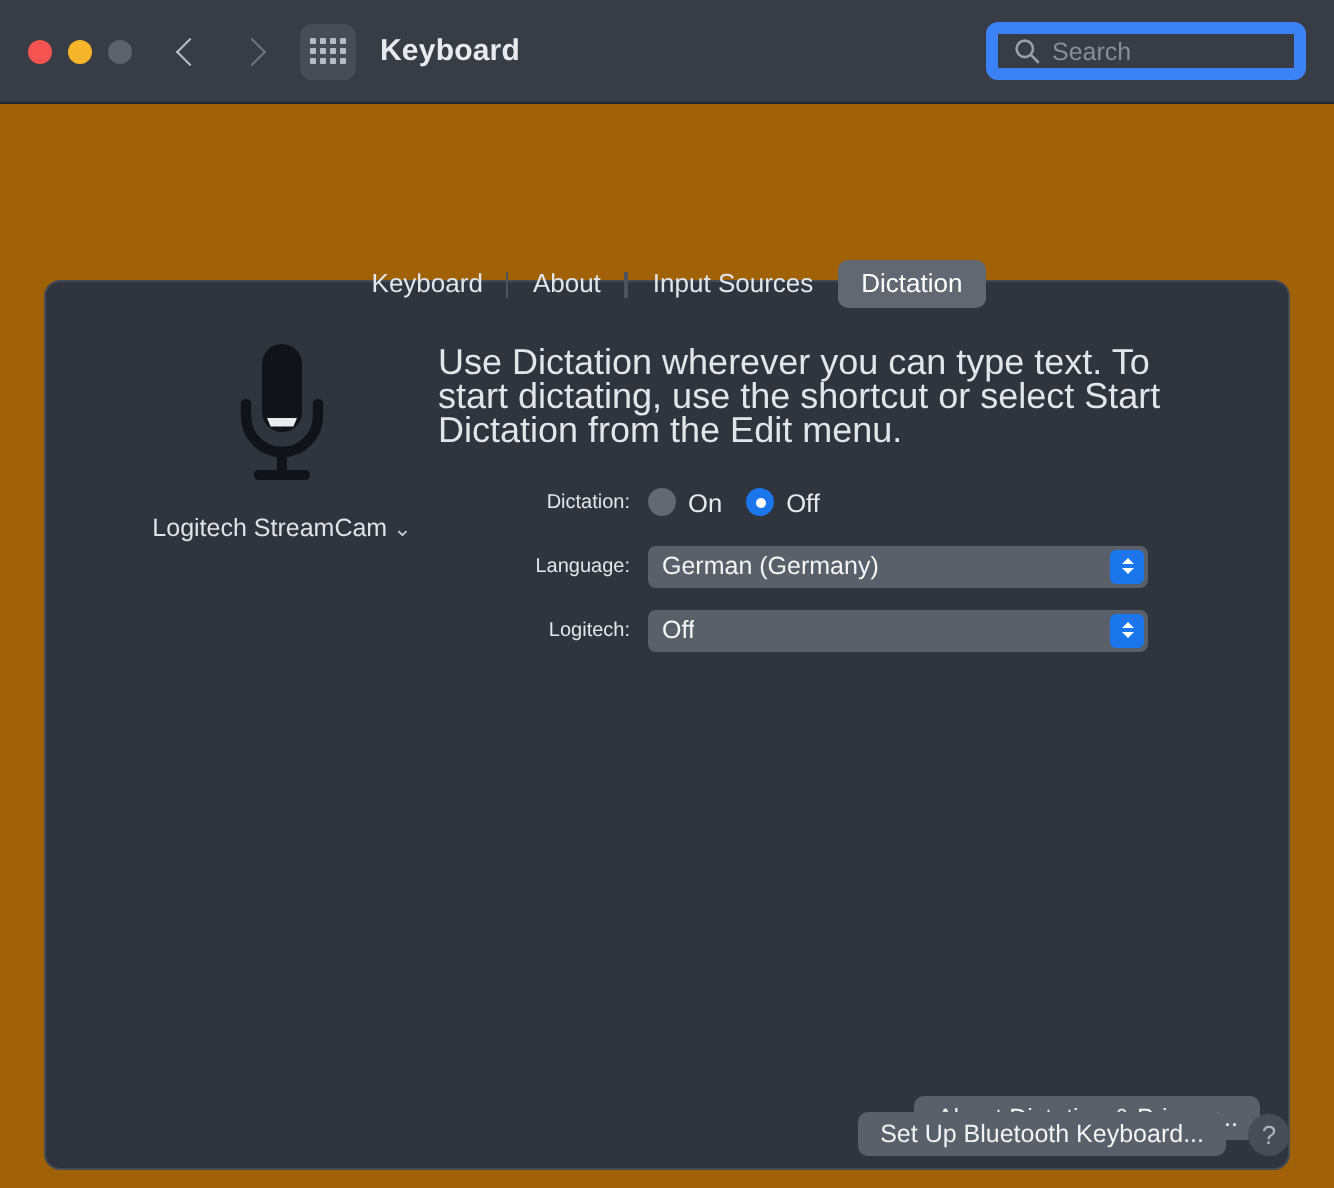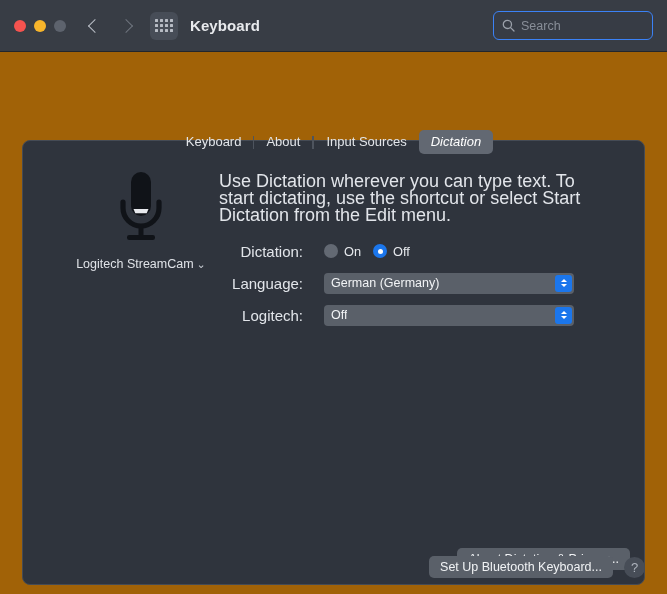--- a/index.html
+++ b/index.html
@@ -103,21 +103,21 @@
     color: #e8eaed;
     letter-spacing: 0.1px;
   }
 
   .searchbox {
     position: absolute;
     right: 14px;
     top: 11px;
     width: 160px;
     height: 29px;
-    border: 1px solid #3b82f6;
+    border: 6px solid #3b82f6;
     border-radius: 6px;
     background: #373c45;
     display: flex;
     align-items: center;
     padding: 0 8px;
     gap: 6px;
   }
   .searchbox svg { flex: 0 0 auto; }
   .searchbox input {
     border: none;
@@ -158,21 +158,20 @@
     color: #e3e6ea;
     padding: 4px 12px;
     border-radius: 5px;
     line-height: 16px;
     white-space: nowrap;
     cursor: default;
   }
   .tab.active {
     background: #626872;
     color: #ffffff;
-    font-style: italic;
   }
   .tabsep {
     width: 1px;
     height: 13px;
     background: #4e545e;
     flex: 0 0 1px;
   }
 
   
   .panel {
@@ -231,22 +230,22 @@
 
   .row {
     display: flex;
     align-items: center;
     margin-bottom: 10px;
     height: 22px;
   }
   .rowlabel {
     width: 105px;
     text-align: right;
-    padding-right: 21px;
-    font-size: 15px;
+    padding-right: 9px;
+    font-size: 10px;
     color: #e2e5ea;
     flex: 0 0 105px;
   }
 
   
   .radiogroup { display: flex; align-items: center; gap: 12px; }
   .radio { display: flex; align-items: center; gap: 6px; cursor: default; }
   .dot {
     width: 14px; height: 14px;
     border-radius: 50%;

